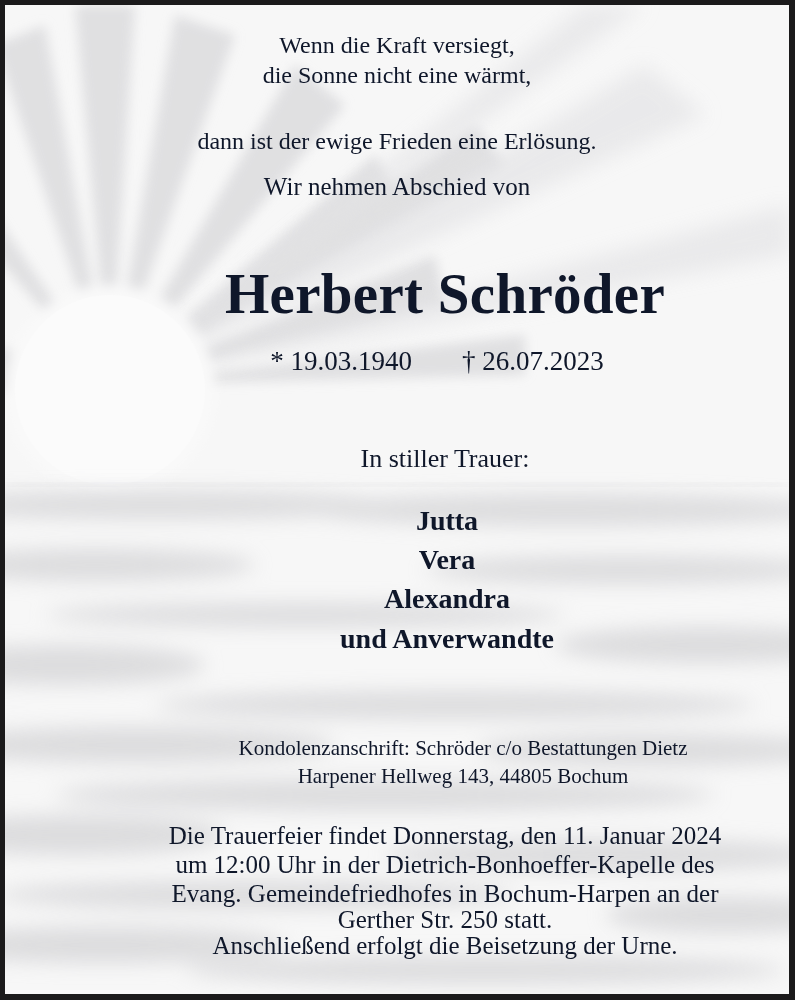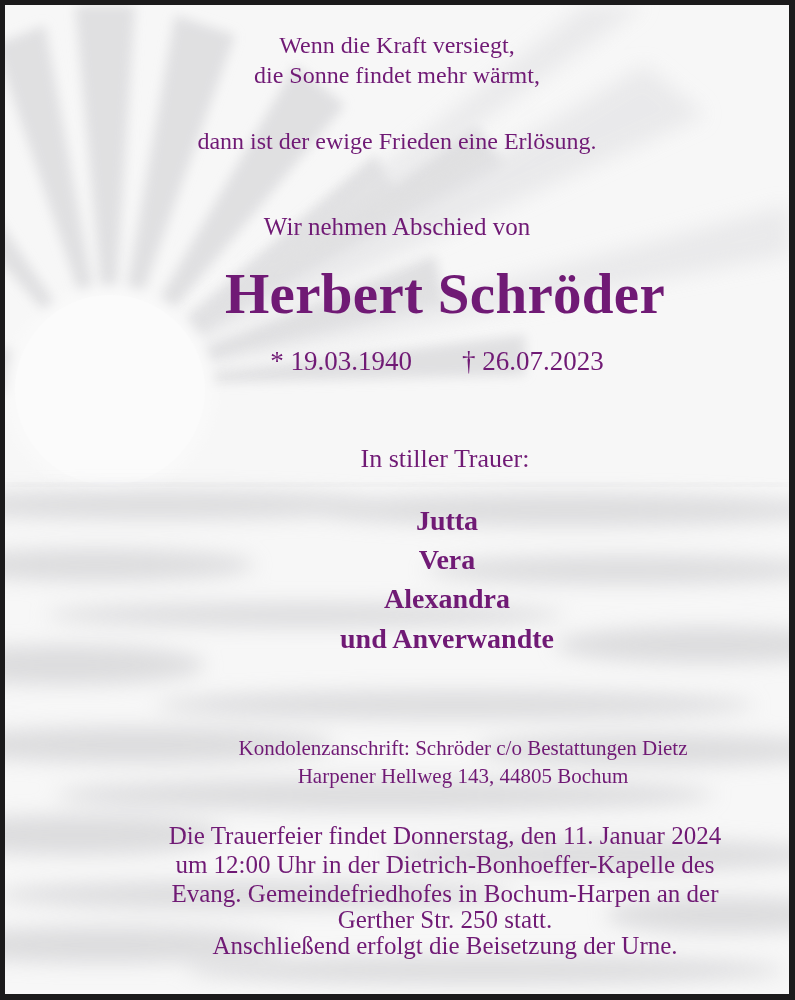--- a/index.html
+++ b/index.html
@@ -12,21 +12,21 @@
   }
   .notice {
     position: absolute;
     left: 5px;
     top: 5px;
     width: 784px;
     height: 989px;
     background: #f7f7f7;
     overflow: hidden;
     font-family: "Liberation Serif", "DejaVu Serif", serif;
-    color: #701a75;
+    color: #0f172a;
   }
   .bg-art {
     position: absolute;
     left: 0;
     top: 0;
     width: 784px;
     height: 989px;
   }
   .line {
     position: absolute;
@@ -104,24 +104,24 @@
       <ellipse cx="70" cy="830" rx="150" ry="20"></ellipse>
       <ellipse cx="600" cy="850" rx="220" ry="16"></ellipse>
       <ellipse cx="250" cy="890" rx="260" ry="14"></ellipse>
       <ellipse cx="720" cy="910" rx="120" ry="18"></ellipse>
       <ellipse cx="100" cy="940" rx="180" ry="18"></ellipse>
       <ellipse cx="480" cy="965" rx="300" ry="14"></ellipse>
     </g>
   </svg>
 
   <div class="line poem" style="top:28px; left:0;">Wenn die Kraft versiegt,</div>
-  <div class="line poem" style="top:58px;">die Sonne findet mehr wärmt,</div>
+  <div class="line poem" style="top:58px;">die Sonne nicht eine wärmt,</div>
   <div class="line poem" style="top:88px; left:0;margin-top:36px;">dann ist der ewige Frieden eine Erlösung.</div>
 
-  <div class="line intro" style="top:169px;margin-top:40px;">Wir nehmen Abschied von</div>
+  <div class="line intro" style="top:169px;">Wir nehmen Abschied von</div>
 
   <div class="line deceased-name" style="top:260px; left:48px;">Herbert Schröder</div>
 
   <div class="line dates" style="top:343px; left:40px;">
     <span>*</span>
     <span>19.03.1940</span><span class="gap"></span><span>†</span>
     <span>26.07.2023</span>
   </div>
 
   <div class="line mourning-label" style="top:441px; left:48px;">In stiller Trauer:</div>

